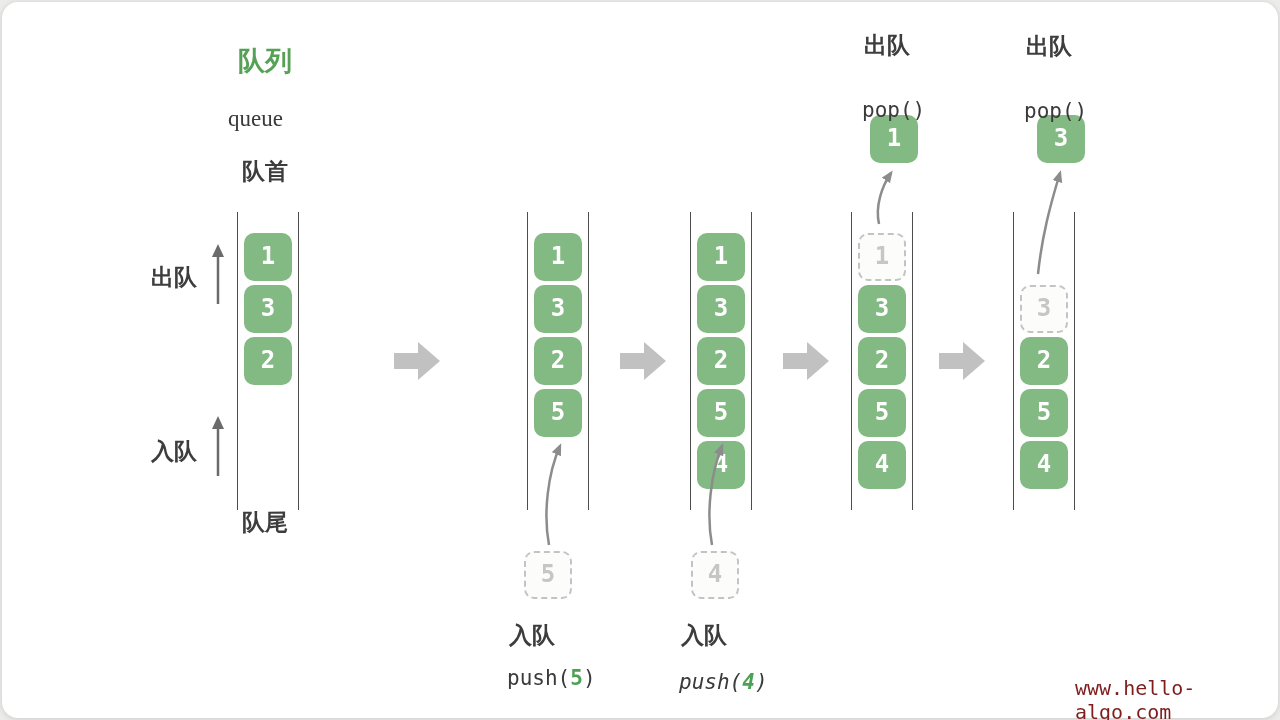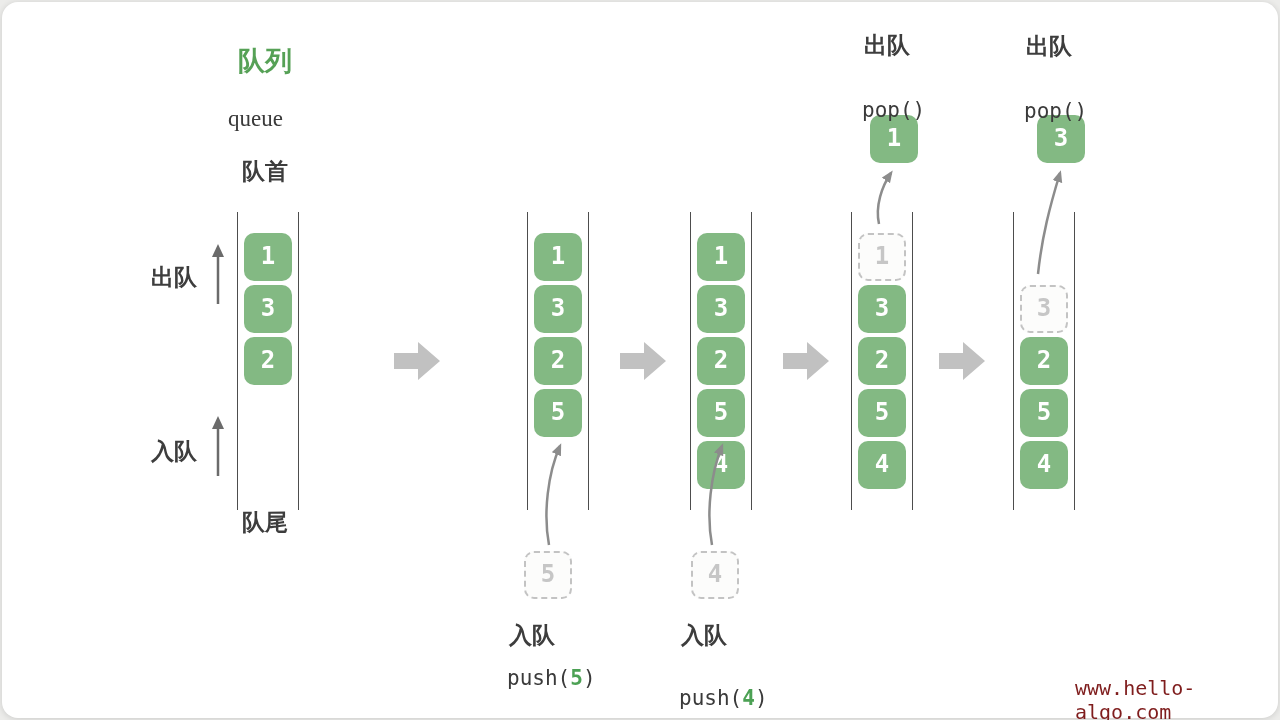--- a/index.html
+++ b/index.html
@@ -60,21 +60,21 @@
   .in4-box  { left:691px; top:551px; }
 
   .op-zh { font-size:23px; font-weight:bold; color:#3d3d3d; }
   .op-fn { font-size:21px; color:#3a3a3a;
            font-family:"DejaVu Sans Mono","Liberation Mono",monospace;margin-top:32px; }
   .op-fn .green-arg { color:#4ca154; font-weight:bold; }
 
   .pop1-zh { left:864px; top:30px; }  .pop1-fn { left:862px; top:66px; }
   .pop2-zh { left:1026px; top:31px; } .pop2-fn { left:1024px; top:67px; }
   .push5-zh { left:509px; top:620px; } .push5-fn { left:507px; top:634px; }
-  .push4-zh { left:681px; top:620px; } .push4-fn { left:679px; top:654px; }
+  .push4-zh { left:681px; top:620px; } .push4-fn { left:679px; top:638px;font-style:italic; }
 
   .watermark {
     left:1075px; top:676px; font-size:20px; color:#7f1d1d;
     font-family:"DejaVu Sans Mono","Liberation Mono",monospace;
   }
 
   svg.arrow { position:absolute; overflow:visible; }
 </style>
 </head>
 <body>

